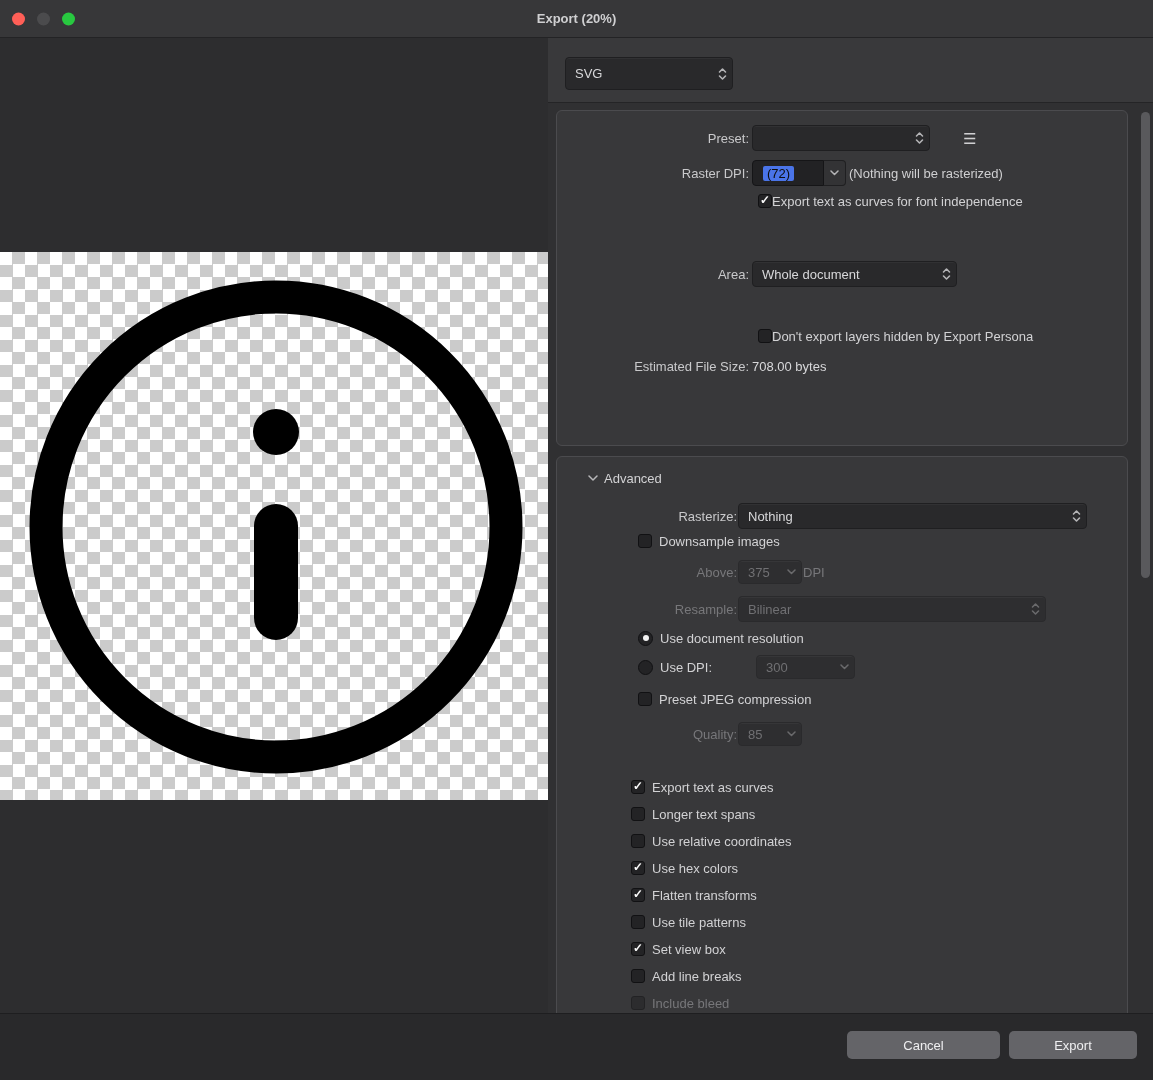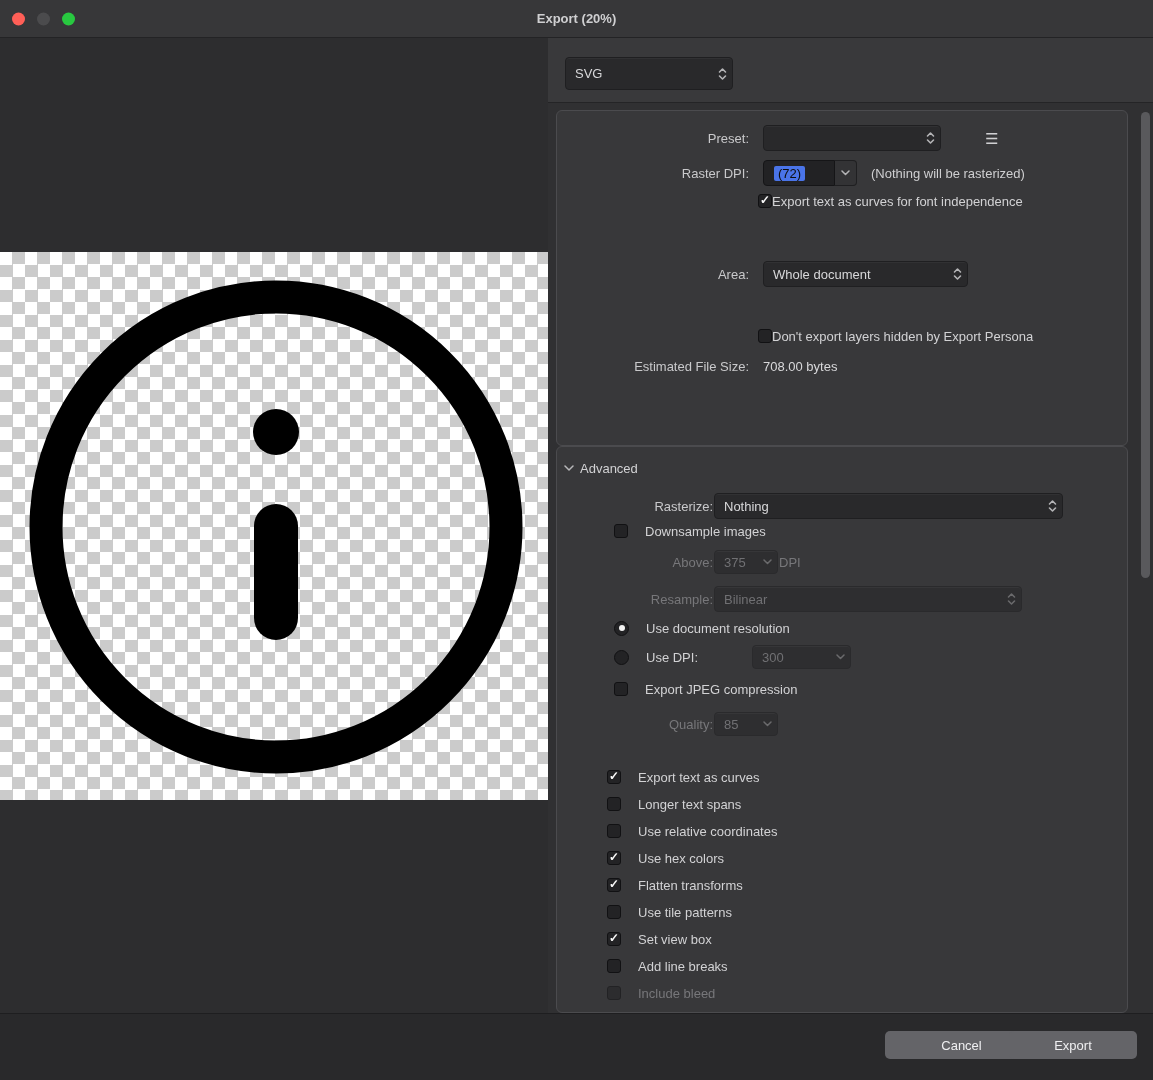--- a/index.html
+++ b/index.html
@@ -25,27 +25,27 @@
             background-size:25px 25px; }
   .canvas svg { position:absolute; left:0; top:0; }
 
   
   .rightpanel { position:absolute; left:548px; top:38px; width:605px; height:975px; background:#303032; }
   .format-bar { position:relative; height:65px; background:#39393b; border-bottom:1px solid #242426; }
   .scroll { position:absolute; left:0; top:65px; width:605px; height:910px; overflow:hidden; }
 
   .section { margin-left:8px; width:572px; background:#38383a; border:1px solid #4b4b4e; border-radius:6px; overflow:hidden; }
   .section.fs { margin-top:7px; height:336px; }
-  .section.adv { margin-top:0; height:567px; }
+  .section.adv { margin-top:10px; height:567px;padding-left:24px; }
 
   .sec-header { display:flex; align-items:center; gap:6px; height:22px; margin-top:10px; padding-left:7px; }
   .sec-title { color:#d2d2d4; }
 
   .row { display:flex; align-items:center; }
-  .fs-row { gap:14px;align-items:center; }
+  .fs-row { gap:3px;align-items:center; }
   .adv-row { gap:1px; }
   .lbl-fs { width:192px; text-align:right; color:#c9c9cb; flex:none; }
   .lbl-adv { width:156px; text-align:right; color:#c9c9cb; flex:none; }
   .lbl-plain { color:#d2d2d4; }
   .disabled .lbl-adv, .disabled .lbl-plain, .lbl-adv.disabled { color:#77777a; }
 
   
   .dd { background:#29292b; border:1px solid #1f1f21; border-radius:4px; height:26px;
         display:flex; align-items:center; padding:0 5px 0 9px; color:#d8d8da;
         box-shadow:inset 0 1px 0 rgba(255,255,255,0.04); }
@@ -83,21 +83,21 @@
 
   
   .scrollbar-thumb { position:absolute; right:3px; top:74px; width:9px; height:466px;
                      background:#59595c; border-radius:5px; }
 
   
   .footer { position:absolute; left:0; top:1013px; width:1153px; height:67px; background:#29292b;
             border-top:1px solid #1e1e20; }
   .btn { position:absolute; top:17px; height:28px; border:none; border-radius:5px; background:#646468;
          color:#efeff1; font-family:"Liberation Sans",sans-serif; font-size:13px; }
-  .btn.cancel { left:885px; width:153px; }
+  .btn.cancel { left:847px; width:153px; }
   .btn.export { left:1009px; width:128px; }
 
   
   .m-preset   { margin-top:14px; height:26px; }
   .m-raster   { margin-top:9px;  height:26px; }
   .m-fscb1    { margin-top:6px;  height:18px; margin-left:201px; }
   .m-area     { margin-top:51px; height:26px; }
   .m-fscb2    { margin-top:40px; height:18px; margin-left:201px; }
   .m-est      { margin-top:12px; height:18px; }
 
@@ -106,21 +106,21 @@
   .m-above    { margin-top:10px; height:24px; }
   .m-resample { margin-top:12px; height:26px; }
   .m-radio1   { margin-top:7px;  height:18px; margin-left:57px; }
   .m-radio2   { margin-top:8px;  height:24px; margin-left:57px; }
   .m-jpeg     { margin-top:11px; height:18px; margin-left:57px; }
   .m-quality  { margin-top:14px; height:24px; }
   .m-opt-first{ margin-top:32px; height:18px; margin-left:50px; }
   .m-opt      { margin-top:9px;  height:18px; margin-left:50px; }
 
   .usedpi-label { width:89px; flex:none; }
-  .radio-gap { gap:17px; }
+  .radio-gap { gap:7px; }
 </style>
 </head>
 <body>
 
 <div class="window">
 
   <div class="titlebar">
     <div class="traffic">
       <span class="light red"></span>
       <span class="light dim"></span>
@@ -266,21 +266,21 @@
           <div class="dd small disabled" style="width:99px;">
             <span class="dd-val">300</span>
             <svg width="9" height="6" viewBox="0 0 9 6">
               <path d="M1 1 L4.5 4.5 L8 1" fill="none" stroke="#b4b4b6" stroke-width="1.5" stroke-linecap="round" stroke-linejoin="round"></path>
             </svg>
           </div>
         </div>
 
         <div class="cb-row radio-gap m-jpeg">
           <span class="checkbox"></span>
-          <span class="cb-label">Export JPEG compression</span>
+          <span class="cb-label">Preset JPEG compression</span>
         </div>
 
         <div class="row adv-row m-quality disabled">
           <span class="lbl-adv">Quality:</span>
           <div class="dd small disabled" style="width:64px;">
             <span class="dd-val">85</span>
             <svg width="9" height="6" viewBox="0 0 9 6">
               <path d="M1 1 L4.5 4.5 L8 1" fill="none" stroke="#b4b4b6" stroke-width="1.5" stroke-linecap="round" stroke-linejoin="round"></path>
             </svg>
           </div>

